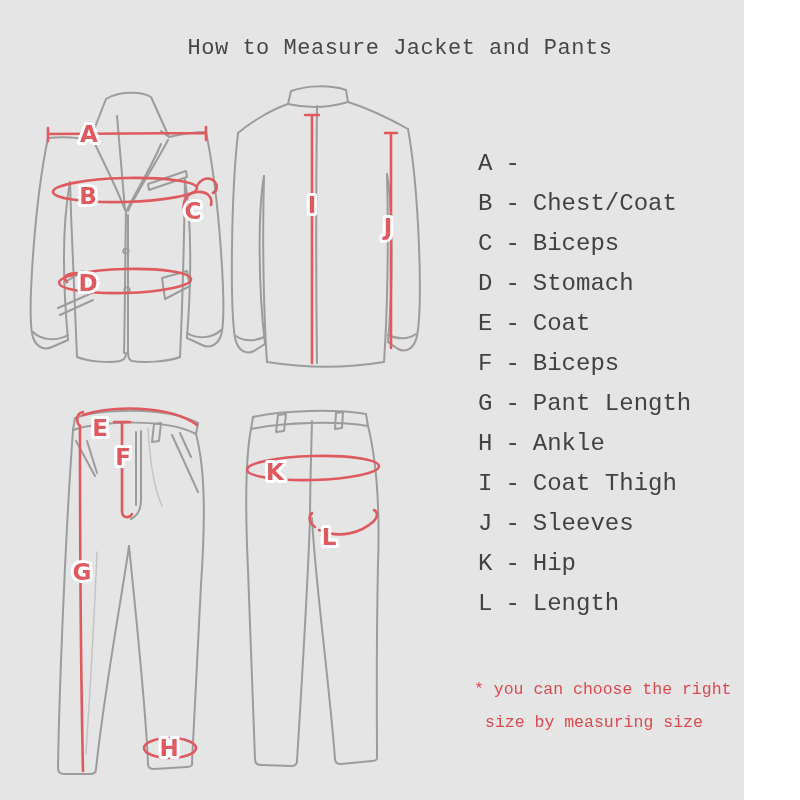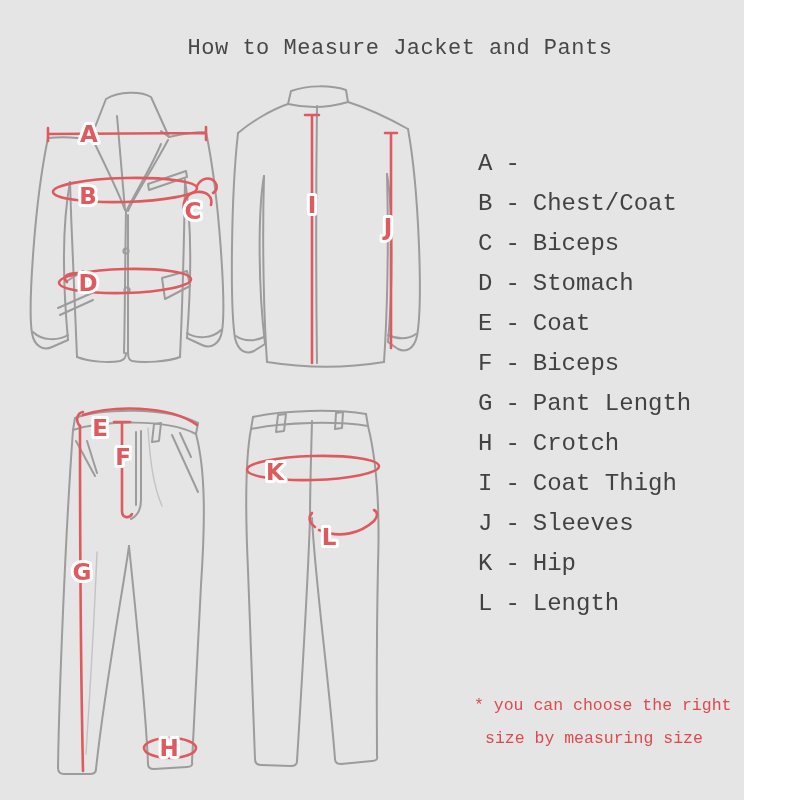--- a/index.html
+++ b/index.html
@@ -2,21 +2,21 @@
 <html><head>
 <meta charset="utf-8">
 <style>
   html,body{margin:0;padding:0;background:#ffffff;}
   .canvas{position:relative;width:744px;height:800px;background:#e5e5e5;overflow:hidden;
           font-family:"Liberation Mono",monospace;}
   .title{position:absolute;top:36px;left:0;width:800px;text-align:center;
          font-size:22px;color:#474747;letter-spacing:0.5px;}
   .legend{position:absolute;left:478px;top:143px;color:#424242;font-size:24px;}
   .legend-row{height:40px;display:flex;align-items:center;column-gap:13px;white-space:pre;}
-  .note{position:absolute;left:474px;top:673px;color:#dc4a4e;font-size:16.5px;line-height:33px;margin-top:16px;}
+  .note{position:absolute;left:474px;top:673px;color:#dc4a4e;font-size:16.5px;line-height:33px;}
   .note-line2{padding-left:11px;}
   svg{position:absolute;overflow:visible;}
   .outline path,.outline circle{fill:none;stroke:#9c9c9c;stroke-width:2;
         stroke-linecap:round;stroke-linejoin:round;}
   .outline .lt{stroke:#c3c3c3;stroke-width:1.4;}
   .measure path,.measure ellipse{fill:none;stroke:#df5a5e;stroke-width:2.6;
         stroke-linecap:round;stroke-linejoin:round;}
   text.ml{font-family:"DejaVu Sans",sans-serif;font-weight:bold;font-size:23px;
         fill:#df5a5e;stroke:#ffffff;stroke-width:6px;paint-order:stroke;
         stroke-linejoin:round;text-anchor:middle;}
@@ -158,21 +158,21 @@
   </svg>
 
   <div class="legend">
     <div class="legend-row"><span>A</span><span>-</span></div>
     <div class="legend-row"><span>B</span><span>-</span><span>Chest/Coat</span></div>
     <div class="legend-row"><span>C</span><span>-</span><span>Biceps</span></div>
     <div class="legend-row"><span>D</span><span>-</span><span>Stomach</span></div>
     <div class="legend-row"><span>E</span><span>-</span><span>Coat</span></div>
     <div class="legend-row"><span>F</span><span>-</span><span>Biceps</span></div>
     <div class="legend-row"><span>G</span><span>-</span><span>Pant Length</span></div>
-    <div class="legend-row"><span>H</span><span>-</span><span>Crotch</span></div>
+    <div class="legend-row"><span>H</span><span>-</span><span>Ankle</span></div>
     <div class="legend-row"><span>I</span><span>-</span><span>Coat Thigh</span></div>
     <div class="legend-row"><span>J</span><span>-</span><span>Sleeves</span></div>
     <div class="legend-row"><span>K</span><span>-</span><span>Hip</span></div>
     <div class="legend-row"><span>L</span><span>-</span><span>Length</span></div>
   </div>
 
   <div class="note">
     <div class="note-line1">* you can choose the right</div>
     <div class="note-line2">size by measuring size</div>
   </div>

